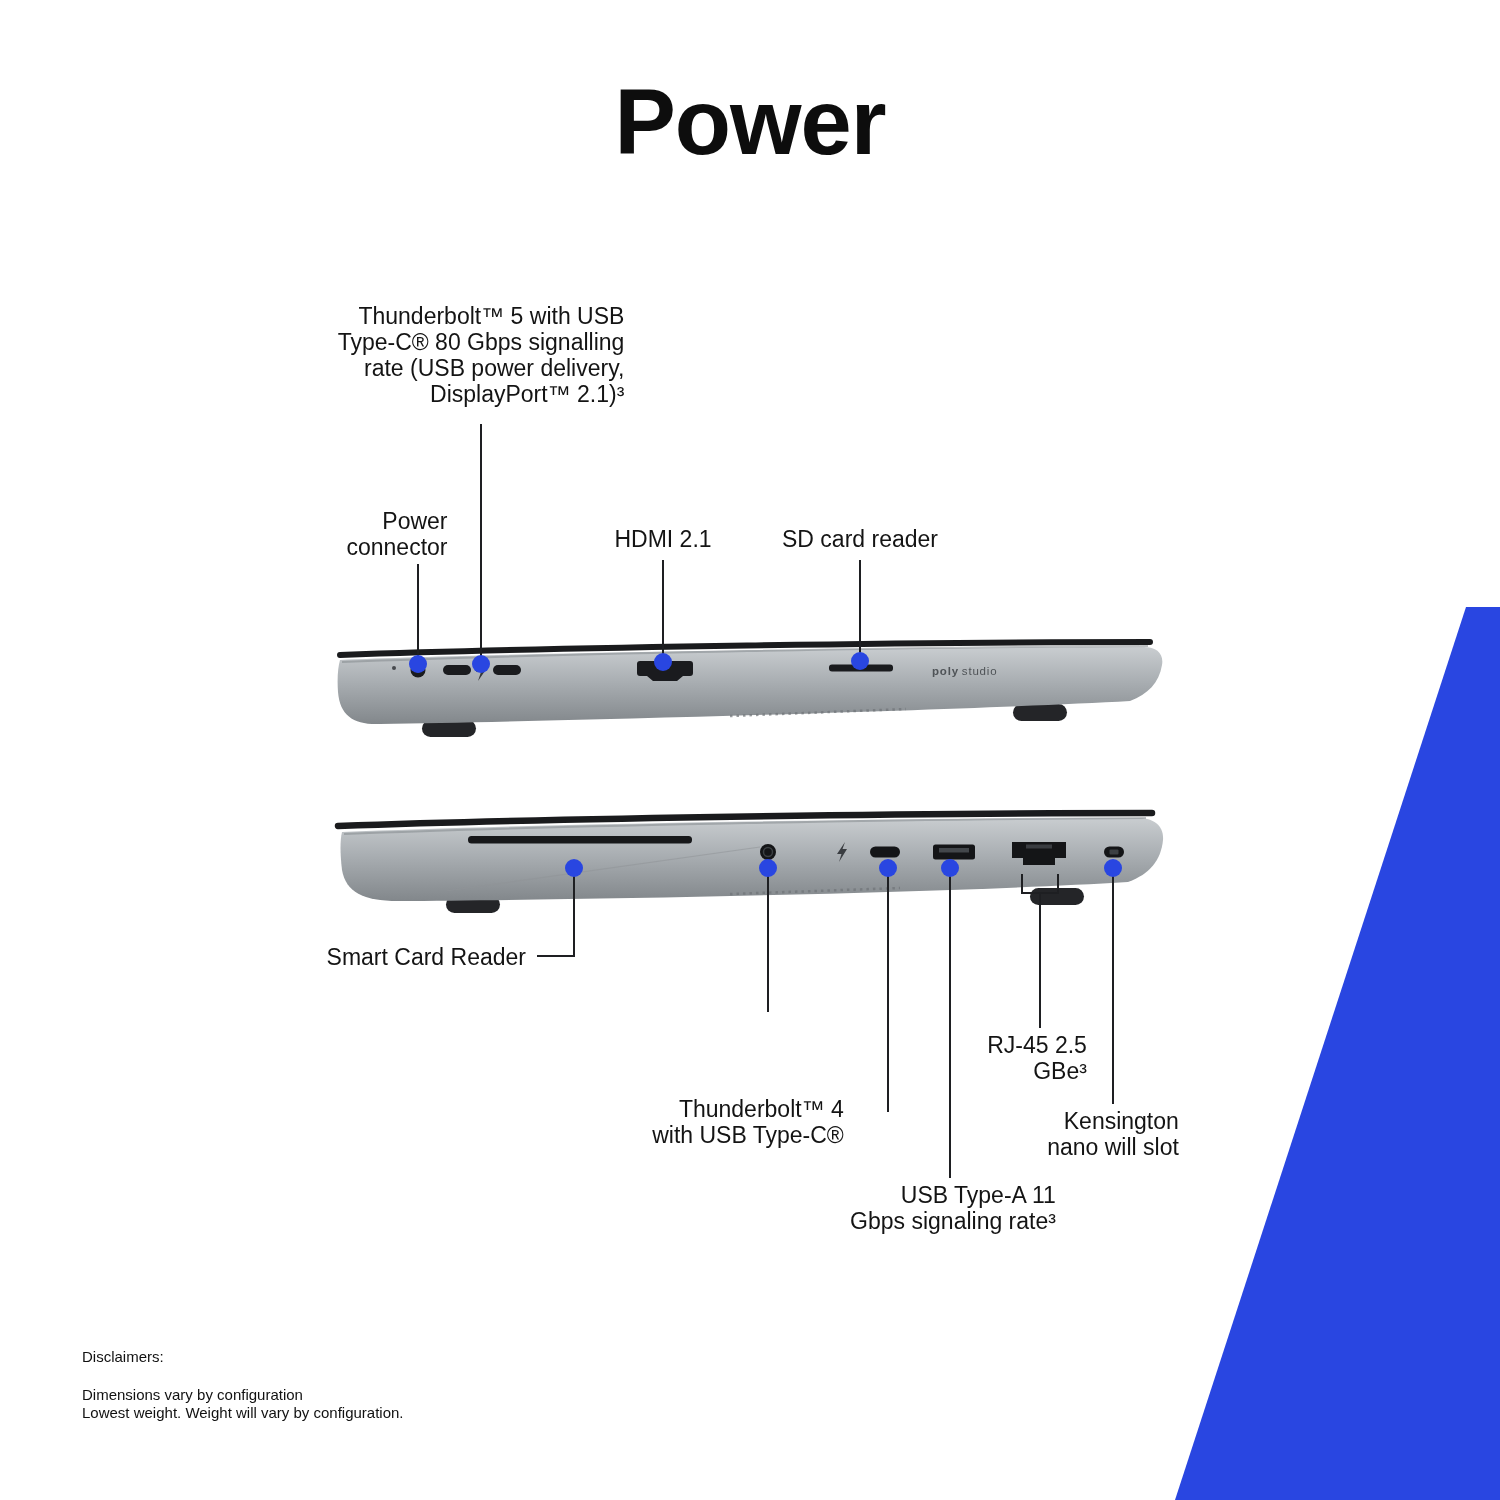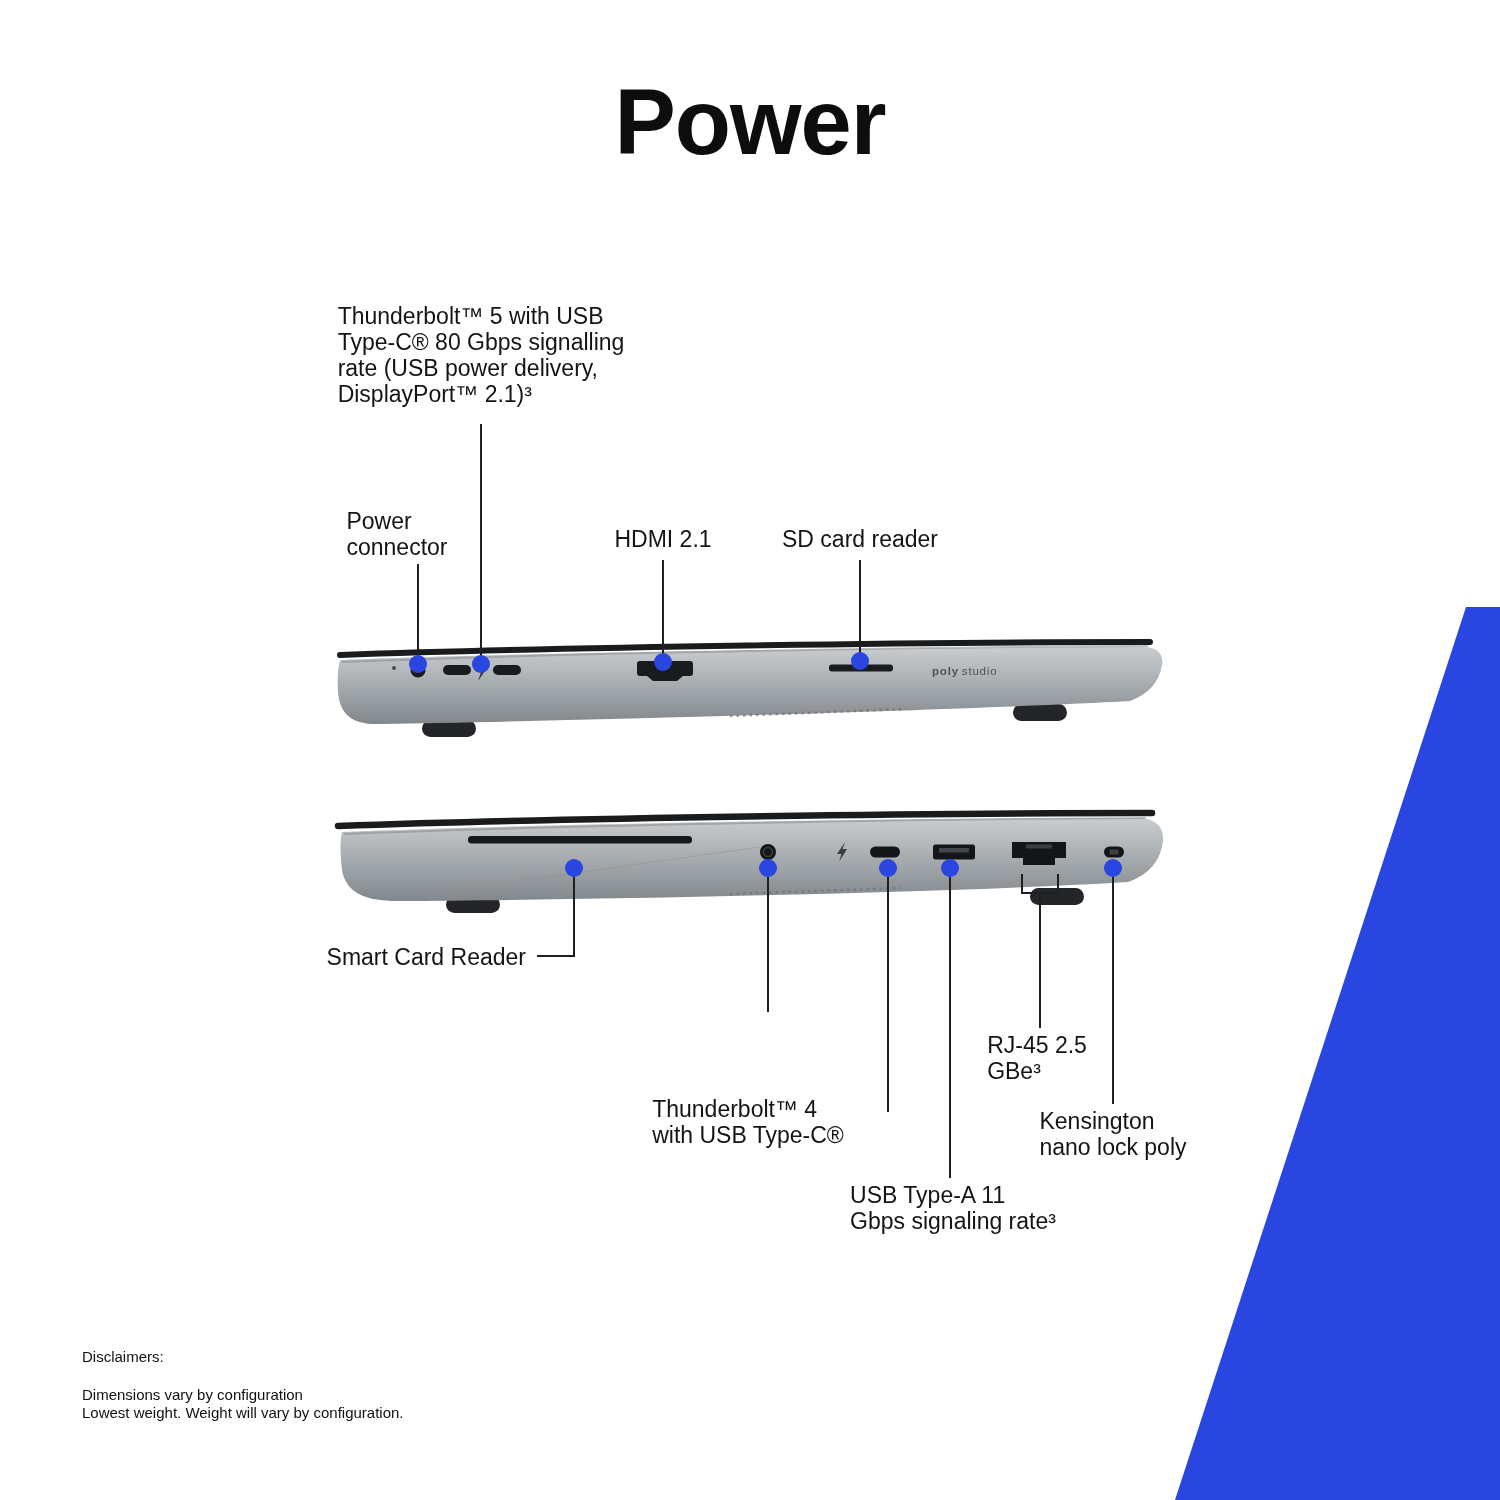--- a/index.html
+++ b/index.html
@@ -7,21 +7,21 @@
   #canvas {
     position:relative; width:1500px; height:1500px; background:#ffffff;
     overflow:hidden; font-family:"Liberation Sans", sans-serif; color:#141414;
   }
   .title {
     position:absolute; top:74px; left:0; width:100%; text-align:center;
     font-size:92px; font-weight:700; letter-spacing:-1px; color:#0d0d0d; line-height:1.05;
   }
   .callout {
     position:absolute; font-size:23px; line-height:26px; color:#141414;
-    white-space:pre-line; text-align:left; transform:translateX(-50%);
+    white-space:pre-line; text-align:right; transform:translateX(-50%);
   }
   .callout.right-align { transform:none; text-align:right; }
   .laptop-svg { position:absolute; pointer-events:none; }
   .overlay { position:absolute; left:0; top:0; pointer-events:none; }
   .overlay line { stroke:#1e1f22; stroke-width:2; }
   .corner { position:absolute; right:0; bottom:0; pointer-events:none; }
   .disclaimers { position:absolute; left:82px; top:1348px; font-size:15px; color:#111111; }
   .disc-heading { margin-bottom:21px; }
   .disc-line { line-height:18px; }
 </style>
@@ -120,21 +120,21 @@
   <div class="callout" style="left:663px; top:526px;">HDMI 2.1</div>
   <div class="callout" style="left:860px; top:526px;">SD card reader</div>
   <div class="callout right-align" style="right:974px; top:944px;">Smart Card Reader</div>
   <div class="callout" style="left:748px; top:1096px;">Thunderbolt™ 4
 with USB Type-C®</div>
   <div class="callout" style="left:953px; top:1182px;">USB Type-A 11
 Gbps signaling rate³</div>
   <div class="callout" style="left:1037px; top:1032px;">RJ-45 2.5
 GBe³</div>
   <div class="callout" style="left:1113px; top:1108px;">Kensington
-nano lock poly</div>
+nano will slot</div>
 
   <svg class="corner" width="325" height="893" viewBox="0 0 325 893">
     <polygon points="291,0 325,0 325,893 0,893" fill="#2946E1"></polygon>
   </svg>
 
   <div class="disclaimers">
     <div class="disc-heading">Disclaimers:</div>
     <div class="disc-line">Dimensions vary by configuration</div>
     <div class="disc-line">Lowest weight. Weight will vary by configuration.</div>
   </div>

